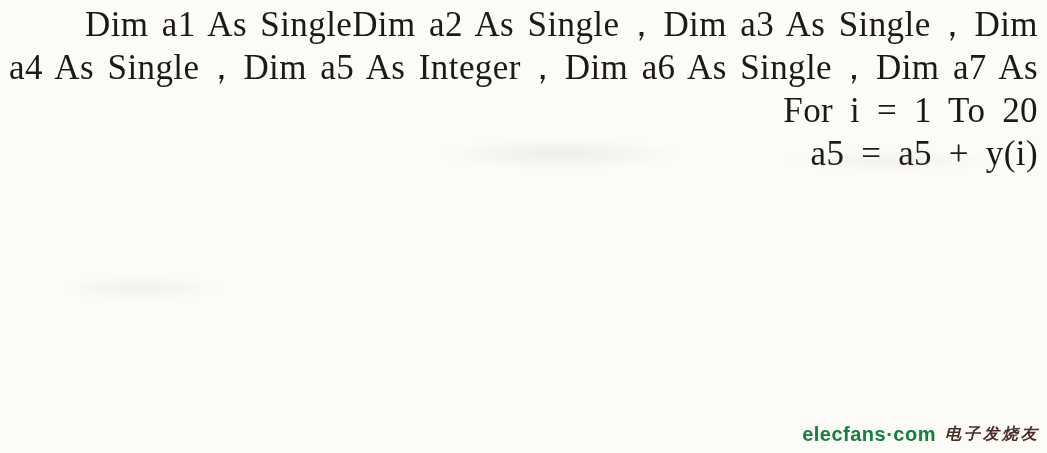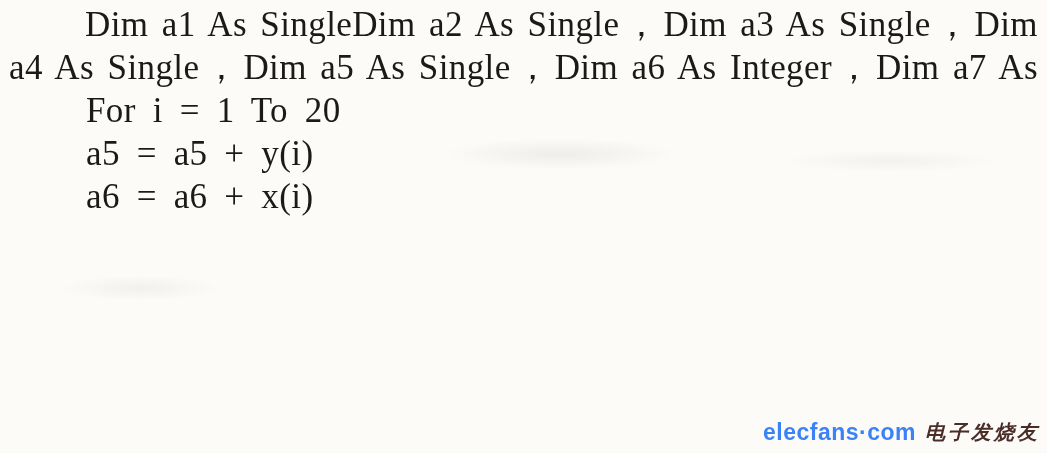--- a/index.html
+++ b/index.html
@@ -32,20 +32,21 @@
   
   .line.justify {
     white-space: normal;
     text-align: justify;
     text-align-last: justify;
   }
   .line.indent { text-indent: 76px; }
   .line.codeln {
     padding-left: 77px;
     word-spacing: 0.22em;
+    text-align: right;
   }
   
   .noise {
     position: absolute;
     pointer-events: none;
     border-radius: 50%;
   }
   .noise.n1 {
     left: 440px; top: 138px; width: 240px; height: 32px;
     background: radial-gradient(ellipse at center, rgba(120,115,110,0.10), rgba(120,115,110,0) 70%);
@@ -61,47 +62,46 @@
   .watermark {
     position: absolute;
     right: 7px;
     bottom: 7px;
     display: flex;
     align-items: center;
     gap: 9px;
     white-space: nowrap;
   }
   .wm-logo {
-    color: #3b82f6;
+    color: #15803d;
     font-family: "Liberation Sans", sans-serif;
     font-weight: bold;
-    font-size: 23px;
+    font-size: 20px;
     letter-spacing: 0.5px;
     text-align: center;
   }
   .wm-cn {
     color: #4b2d28;
     font-family: "Liberation Serif", serif;
     font-style: italic;
     font-weight: bold;
-    font-size: 20px;
+    font-size: 16px;
     letter-spacing: 3px;
   }
 </style>
 </head>
 <body>
 
 <div class="page">
 
   <div class="codeblock">
     <div class="line justify indent">Dim a1 As SingleDim a2 As Single，Dim a3 As Single，Dim</div>
-    <div class="line justify">a4 As Single，Dim a5 As Single，Dim a6 As Integer，Dim a7 As</div>
+    <div class="line justify">a4 As Single，Dim a5 As Integer，Dim a6 As Single，Dim a7 As</div>
     <div class="line codeln">For i = 1 To 20</div>
     <div class="line codeln">a5 = a5 + y(i)</div>
-    <div class="line codeln">a6 = a6 + x(i)</div>
   </div>
 
   <div class="noise n1"></div>
   <div class="noise n2"></div>
   <div class="noise n3"></div>
 
   <div class="watermark">
     <span class="wm-logo">elecfans·com</span>
     <span class="wm-cn">电子发烧友</span>
   </div>

